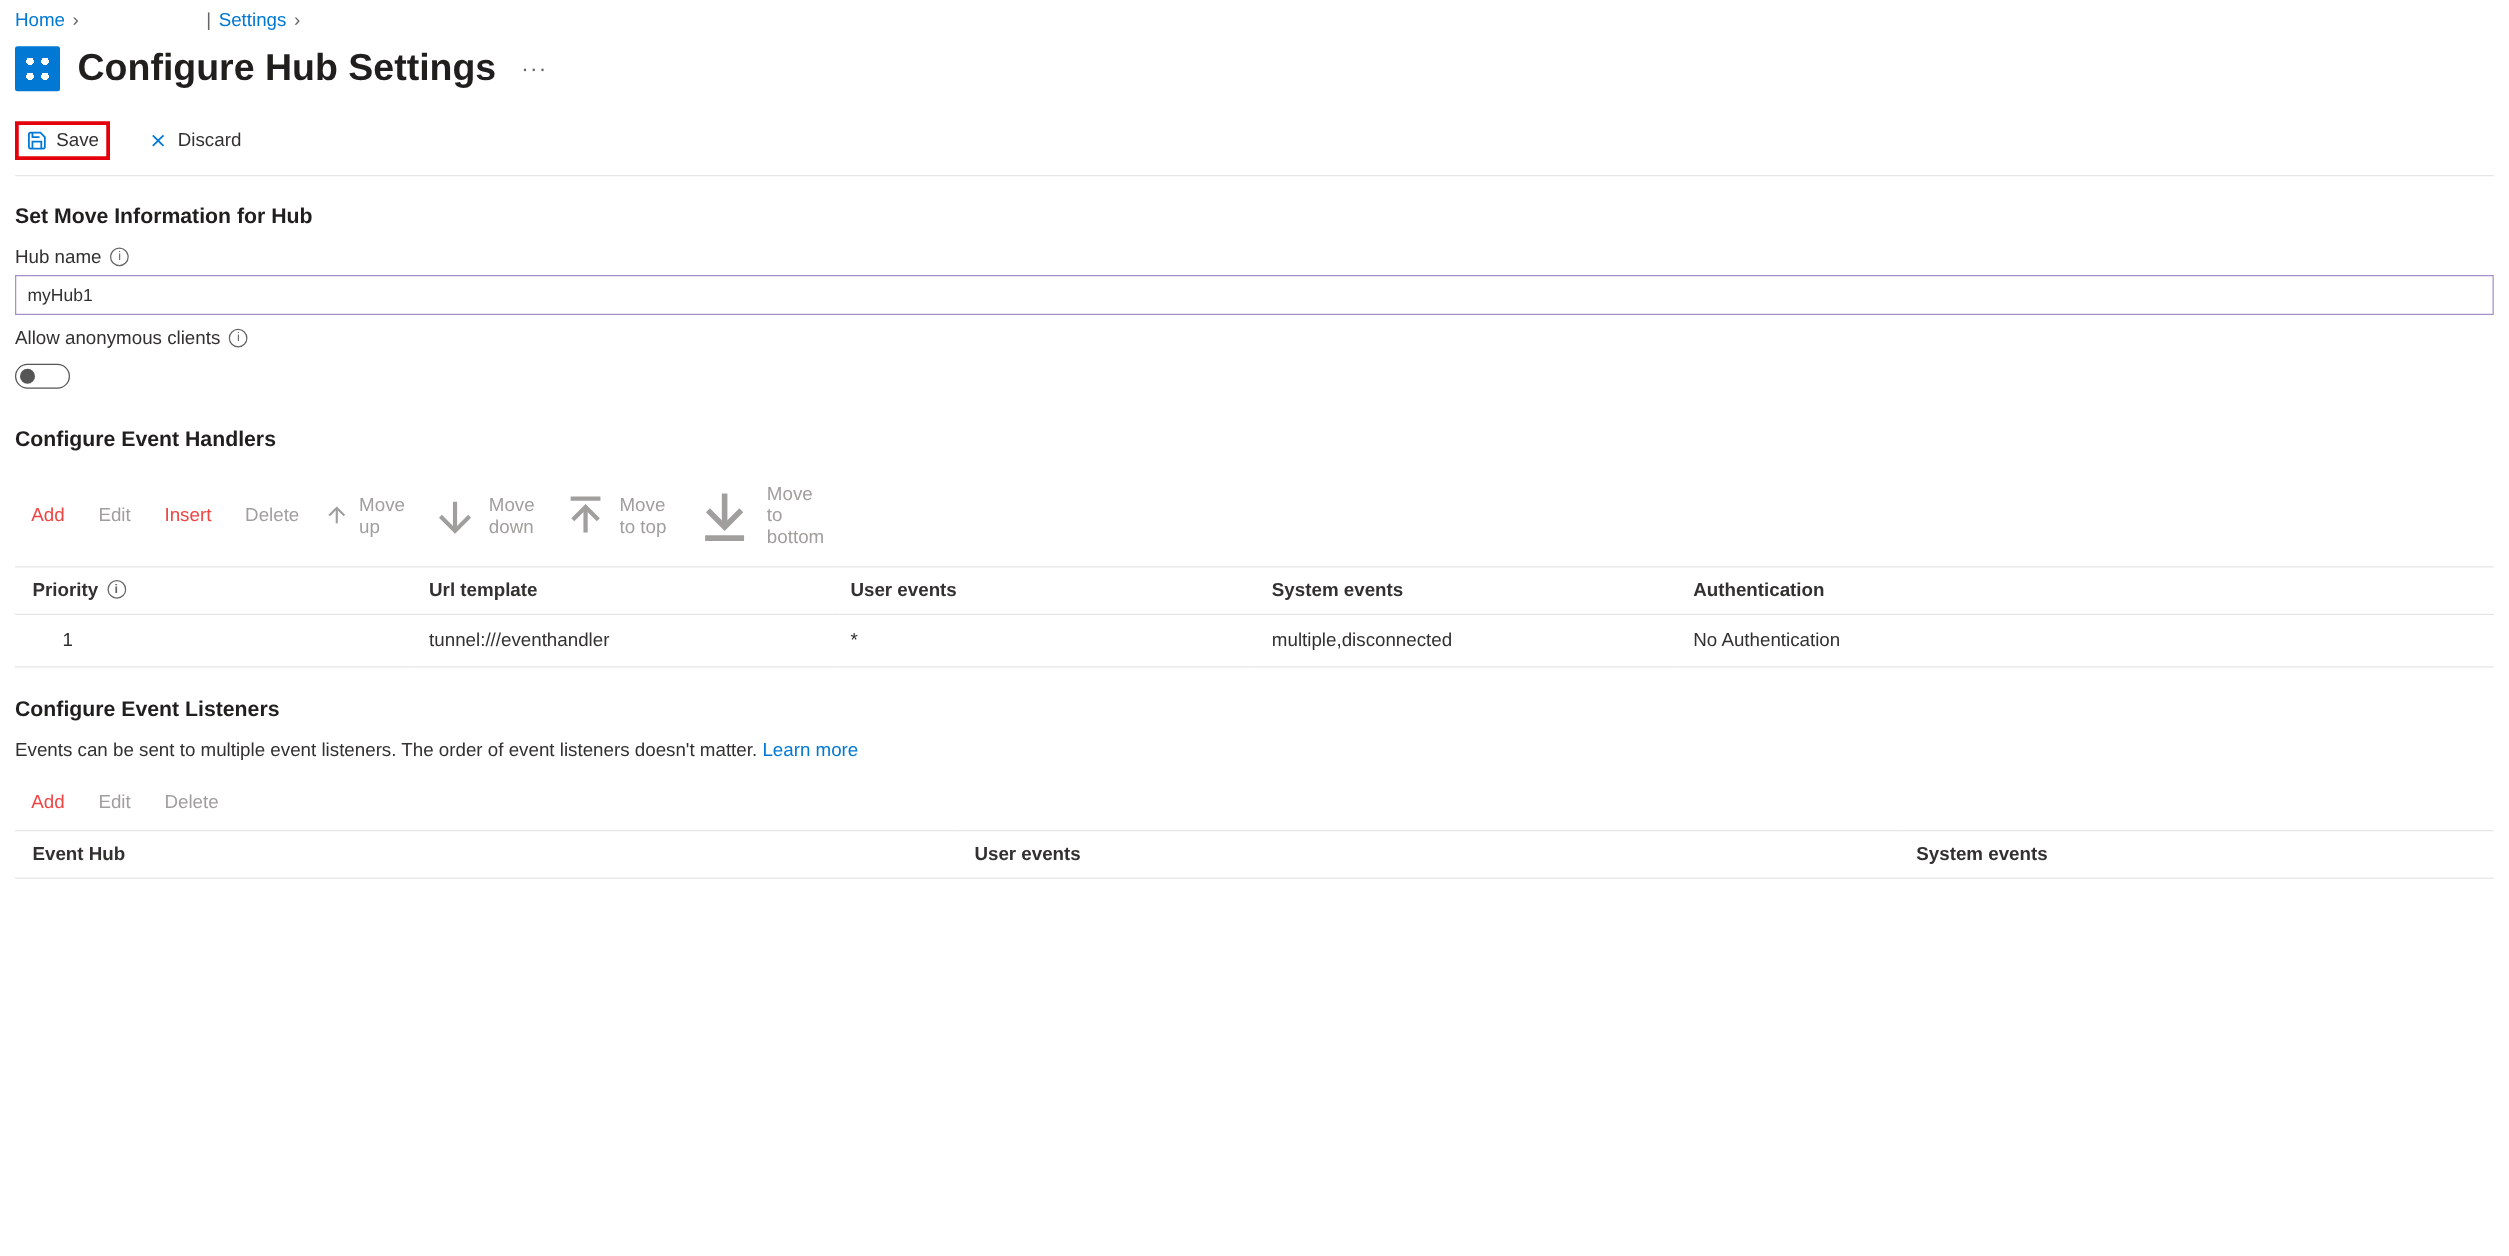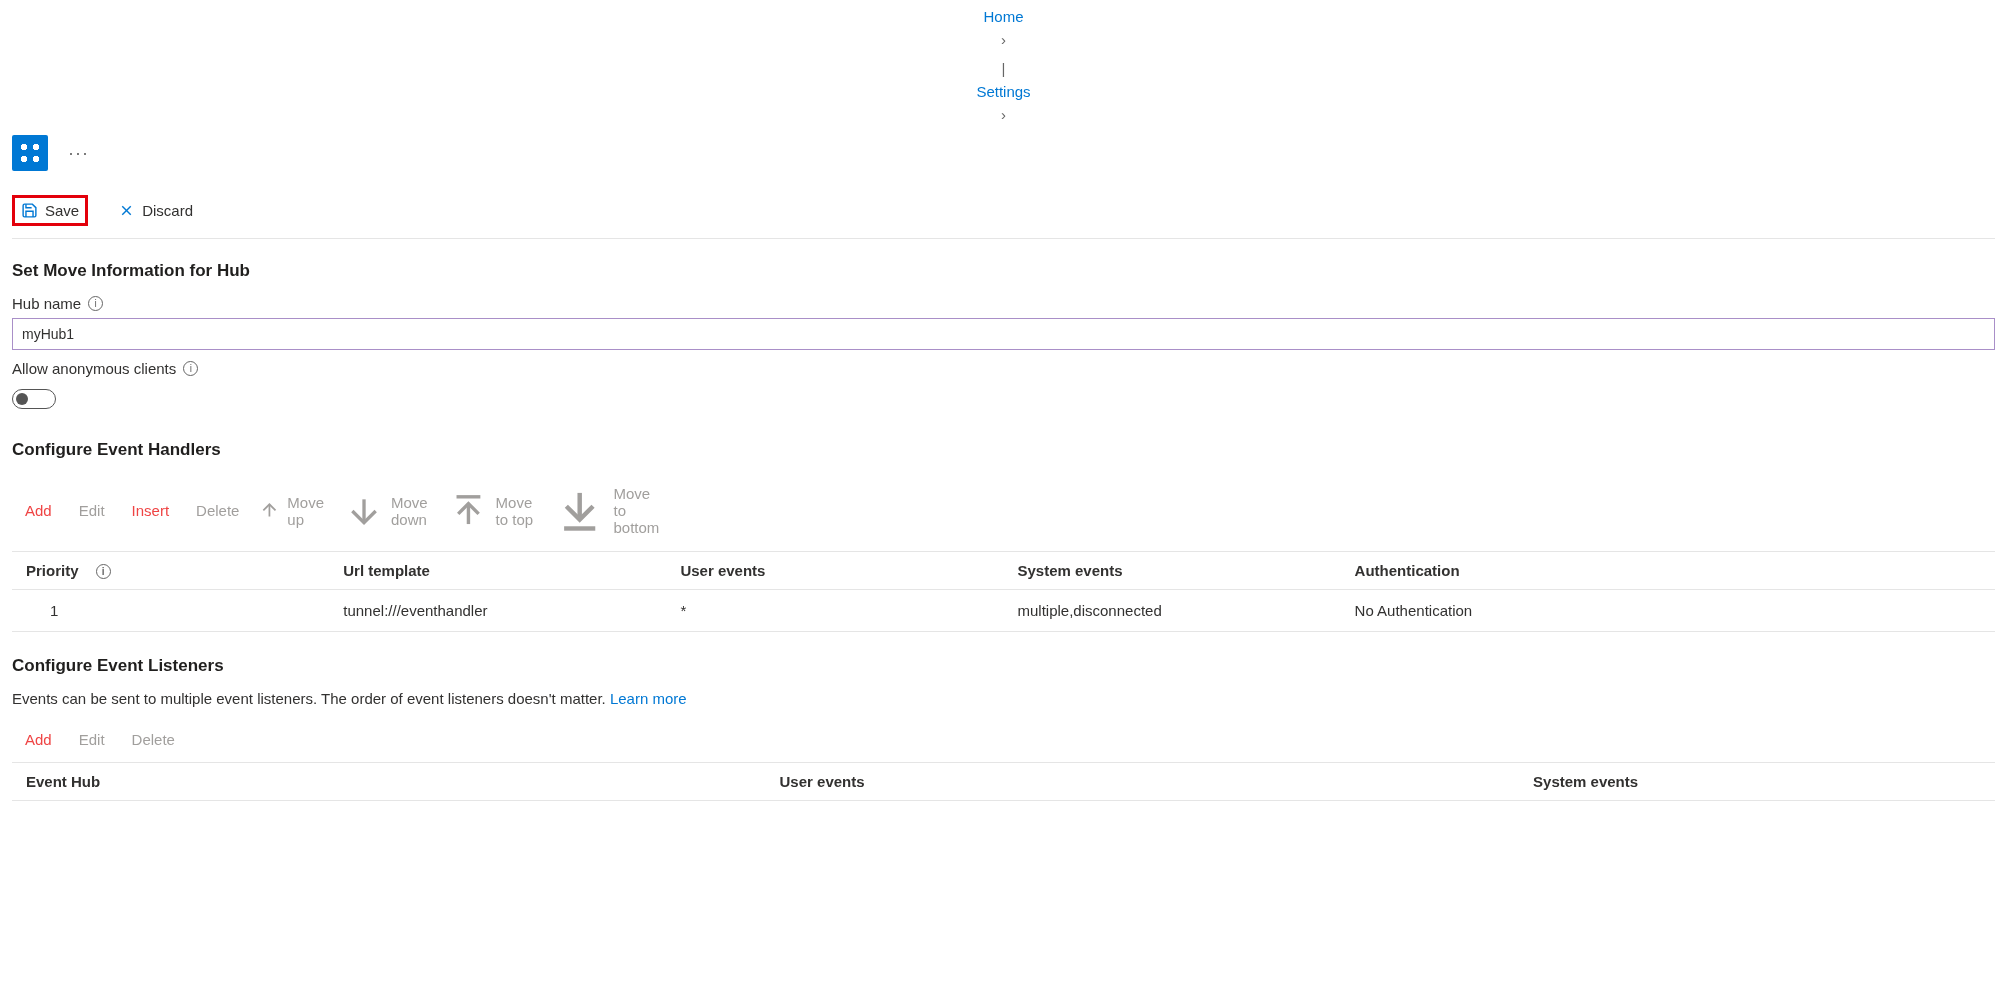--- a/index.html
+++ b/index.html
@@ -4,21 +4,21 @@
   <style>
     * { box-sizing: border-box; margin: 0; padding: 0; }
     body {
       font-family: "Segoe UI", Arial, sans-serif;
       font-size: 14px;
       background: #fff;
       color: #323130;
       padding: 8px 12px;
     }
     a { color: #0078d4; text-decoration: none; cursor: pointer; }
-    .breadcrumb { display: flex; align-items: center; gap: 6px; margin-bottom: 12px; color: #0078d4; font-size: 15px; flex-direction: column;}
+    .breadcrumb { display: flex; align-items: center; gap: 6px; margin-bottom: 12px; color: #0078d4; font-size: 15px;}
     .breadcrumb .sep { color: #666; }
     .breadcrumb .spacer { display:inline-block; width:90px;}
     .header-row { display: flex; align-items: center; gap: 14px; margin: 6px 0 24px 0; }
     .svc-icon { width: 36px; height: 36px; background: #0078d4; border-radius: 2px; position: relative; }
     .svc-icon::before { content:""; position:absolute; inset:6px; background:
       radial-gradient(circle at 25% 25%, #fff 3px, transparent 3px),
       radial-gradient(circle at 75% 25%, #fff 3px, transparent 3px),
       radial-gradient(circle at 25% 75%, #fff 3px, transparent 3px),
       radial-gradient(circle at 75% 75%, #fff 3px, transparent 3px);
     }
@@ -47,21 +47,21 @@
     .toolbar { display:flex; align-items:center; gap:20px; padding:10px 6px 14px 6px; }
     .tbtn { display:inline-flex; align-items:center; gap:7px; font-size:15px; cursor:pointer; }
     .tbtn.enabled { color:#ef4444; }
     .tbtn.enabled svg { stroke:#0078d4; }
     .tbtn.disabled { color:#a19f9d; cursor:default; }
     .tbtn.disabled svg { stroke:#a19f9d; }
     table.htable { width:100%; border-collapse:collapse; }
     table.htable th { text-align:left; font-weight:600; font-size:15px; padding:10px 14px; border-bottom:1px solid #e5e5e5; border-top:1px solid #e5e5e5;}
     table.htable td { text-align:left; font-size:15px; padding:12px 14px; color:#323130; border-bottom:1px solid #e5e5e5;}
     .desc { font-size:15px; margin:8px 0 14px 0; }
-    .prio-hdr { display:flex; align-items:flex-end; gap:17px;}
+    .prio-hdr { display:flex; align-items:flex-start; gap:7px;}
     .lt th:nth-child(1){width:38%;}
     .lt th:nth-child(2){width:38%;}
   </style>
 </head>
 <body>
 
 
 
 
 <nav class="breadcrumb">
@@ -69,20 +69,21 @@
   <span class="sep">›</span>
   <span class="spacer"></span>
   <span class="sep">|</span>
   <a>Settings</a>
   <span class="sep">›</span>
 </nav>
 
 
 <div class="header-row">
   <div class="svc-icon"></div>
+  <h1>Configure Hub Settings</h1>
   <span class="ellipsis">···</span>
 </div>
 
 
 <div class="cmdbar">
   <div class="cmd blue-ico save-highlight">
     <svg viewBox="0 0 24 24" fill="none" stroke="#0078d4" stroke-width="2">
       <path d="M19 21H5a2 2 0 0 1-2-2V5a2 2 0 0 1 2-2h11l5 5v11a2 2 0 0 1-2 2z"></path>
         <polyline points="17 21 17 13 7 13 7 21"></polyline>
         <polyline points="7 3 7 8 15 8"></polyline>

